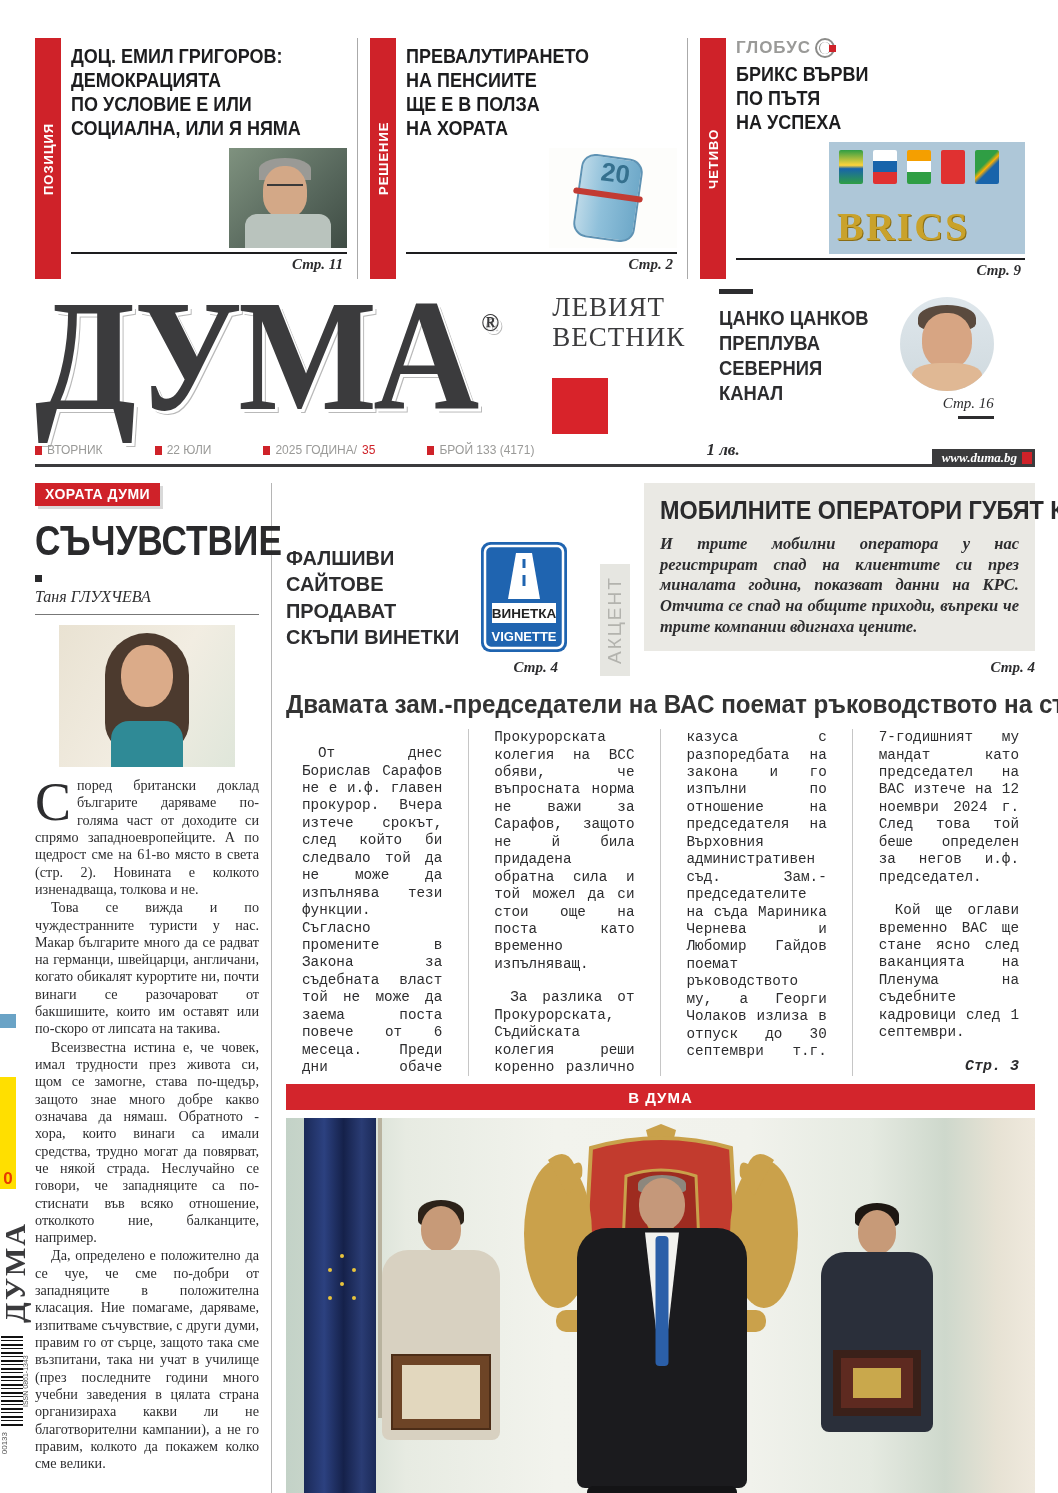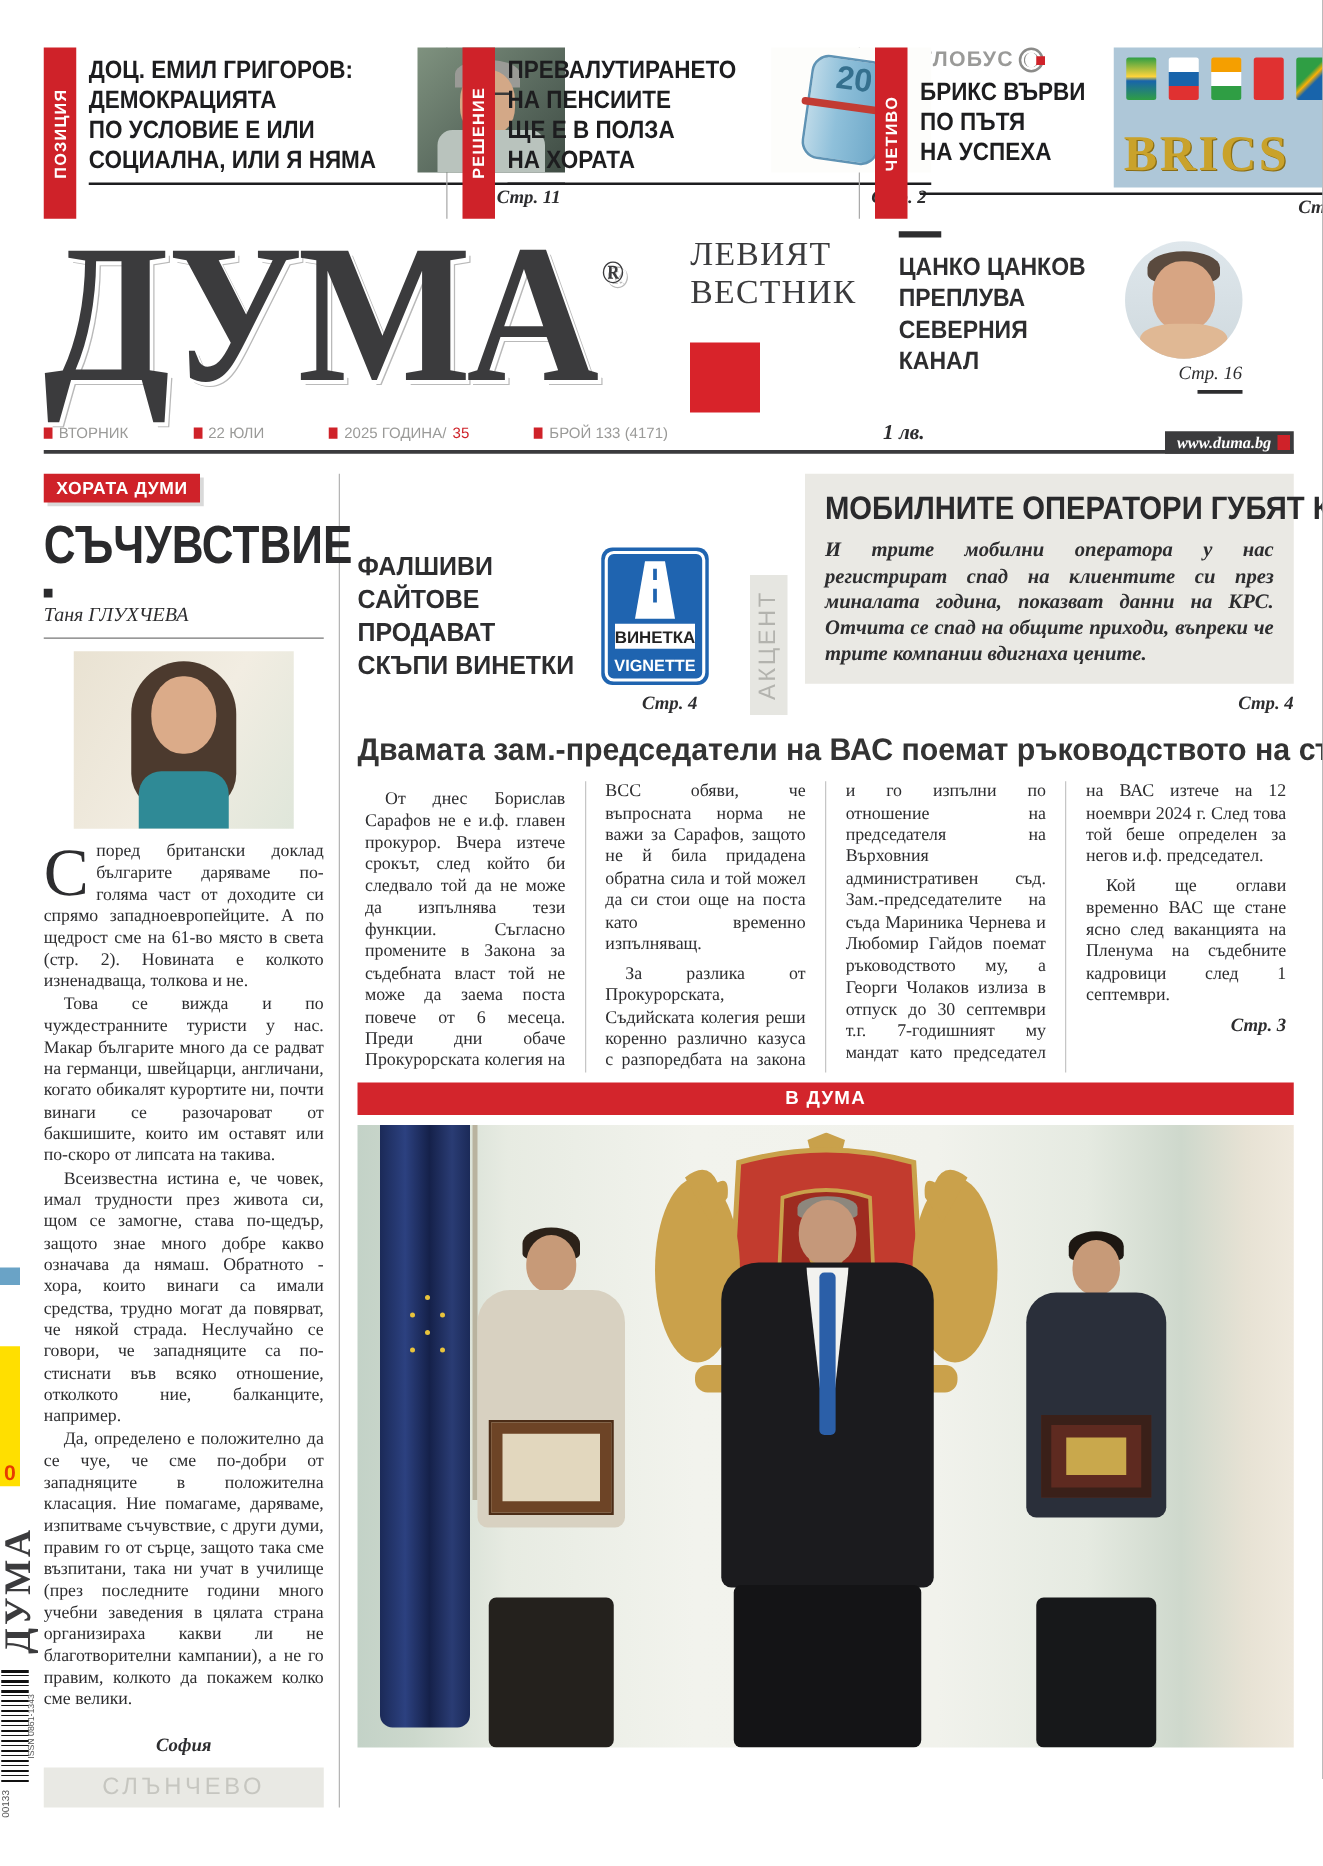--- a/index.html
+++ b/index.html
@@ -16,21 +16,21 @@
   .teaser { display:flex; padding:0 10px 0 0; }
   .teaser + .teaser { border-left:1px solid #aaa; padding-left:12px; }
   .tz-label {
     background:#cf2229; color:#fff; width:26px; min-height:104px;
     display:flex; align-items:center; justify-content:center;
     font-family:"Liberation Sans",sans-serif; font-weight:bold; font-size:13px;
     writing-mode:vertical-rl; transform:rotate(180deg); letter-spacing:1px;
     margin-right:10px;
   }
   .tz-main { display:flex; flex-direction:column; }
-  .tz-row { display:flex; gap:8px; align-items:flex-start; min-height:104px; }
+  .tz-row { display:flex; gap:8px; align-items:flex-start; min-height:104px;flex-direction:column; }
   .tz-head {
     font-family:"Liberation Sans",sans-serif; font-weight:800; font-size:20px;
     line-height:1.2; color:#1d1d1f; transform:scaleX(.9); transform-origin:0 0;
     padding-top:6px; white-space:nowrap;
   }
   .tz-rule { border-top:2px solid #1d1d1f; margin-top:4px; }
   .tz-page { text-align:right; font-style:italic; font-weight:bold; font-size:15px; padding:2px 4px 0 0; }
 
   
   .art { position:relative; overflow:hidden; flex:none; }
@@ -121,21 +121,21 @@
   .mobile-title { font-family:"Liberation Sans",sans-serif; font-weight:800; font-size:26px; color:#2a2a2c; transform:scaleX(.9); transform-origin:0 0; white-space:nowrap; }
   .mobile-text { font-style:italic; font-weight:bold; font-size:16.5px; line-height:1.25; margin-top:8px; text-align:justify; }
   .mobile-text::first-line { text-indent:20px; }
   .mobile-page { text-align:right; font-style:italic; font-weight:bold; font-size:15px; margin-top:8px; }
 
   
   .headline { margin-top:14px; font-family:"Liberation Sans",sans-serif; font-weight:800; color:#28282a; }
   .headline .hl { font-size:78px; line-height:.93; transform:scaleX(.83); transform-origin:0 0; white-space:nowrap; letter-spacing:-1px; }
   .subhead { font-family:"Liberation Sans",sans-serif; font-weight:bold; font-size:25px; color:#333; margin:14px 0 6px; transform:scaleX(.97); transform-origin:0 0; white-space:nowrap; }
   .body-cols { column-count:4; column-gap:20px; column-rule:1px solid #c6c6c6; font-size:14.3px; line-height:1.22; text-align:justify; margin-top:10px; }
-  .body-cols p { text-indent:16px; margin:6px; }
+  .body-cols p { text-indent:16px; margin:16px;font-family:Liberation Mono, monospace; }
   .lead-page { text-align:right; font-style:italic; font-weight:bold; font-size:15px; margin-top:0; }
 
   
   .vkadar { margin-top:8px; height:26px; background:#d3252c; color:#fff; display:flex; align-items:center; justify-content:center; font-family:"Liberation Sans",sans-serif; font-weight:bold; font-size:15px; letter-spacing:1px; }
   .photo { position:relative; height:498px; margin-top:8px; overflow:hidden;
     background:linear-gradient(90deg,#c3d2c7 0%,#ccd8cc 6%,#e7ebe2 16%,#f2f3ed 36%,#f1f2ec 62%,#e5eae1 78%,#ced8cc 88%,#e7e2d4 95%,#efe9dd 100%); }
   .eu-flag { position:absolute; left:18px; top:0; width:72px; height:482px; background:linear-gradient(90deg,#1b2a58,#2c4180 28%,#15214a 55%,#2a3c74 80%,#1b2a58); border-radius:0 0 10px 10px; }
   .eu-flag .stars { position:absolute; left:24px; top:150px; width:4px; height:4px; border-radius:50%; background:#e8c33c; box-shadow:12px -14px 0 #e8c33c, 24px 0 0 #e8c33c, 12px 14px 0 #e8c33c, 0 28px 0 #e8c33c, 24px 28px 0 #e8c33c; }
   .flag-pole { position:absolute; left:92px; top:0; width:4px; height:300px; background:#b9b39f; }
   .arms { position:absolute; left:50%; top:6px; transform:translateX(-50%); }

